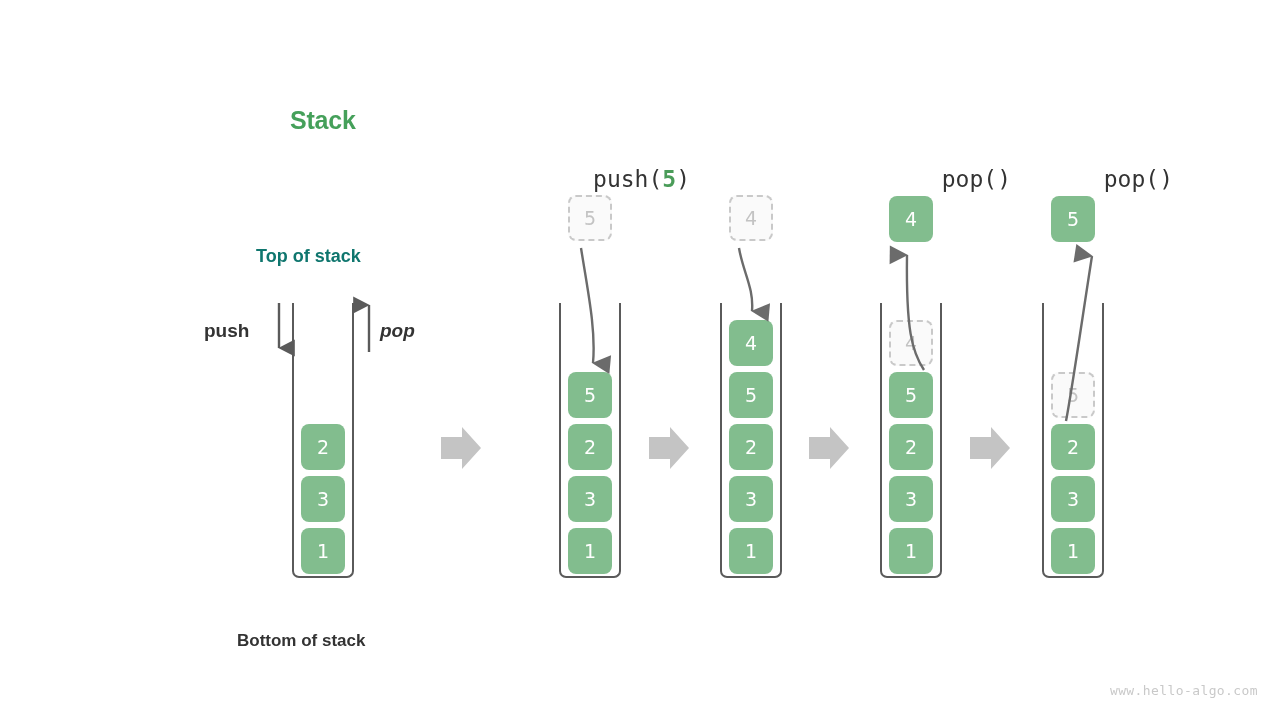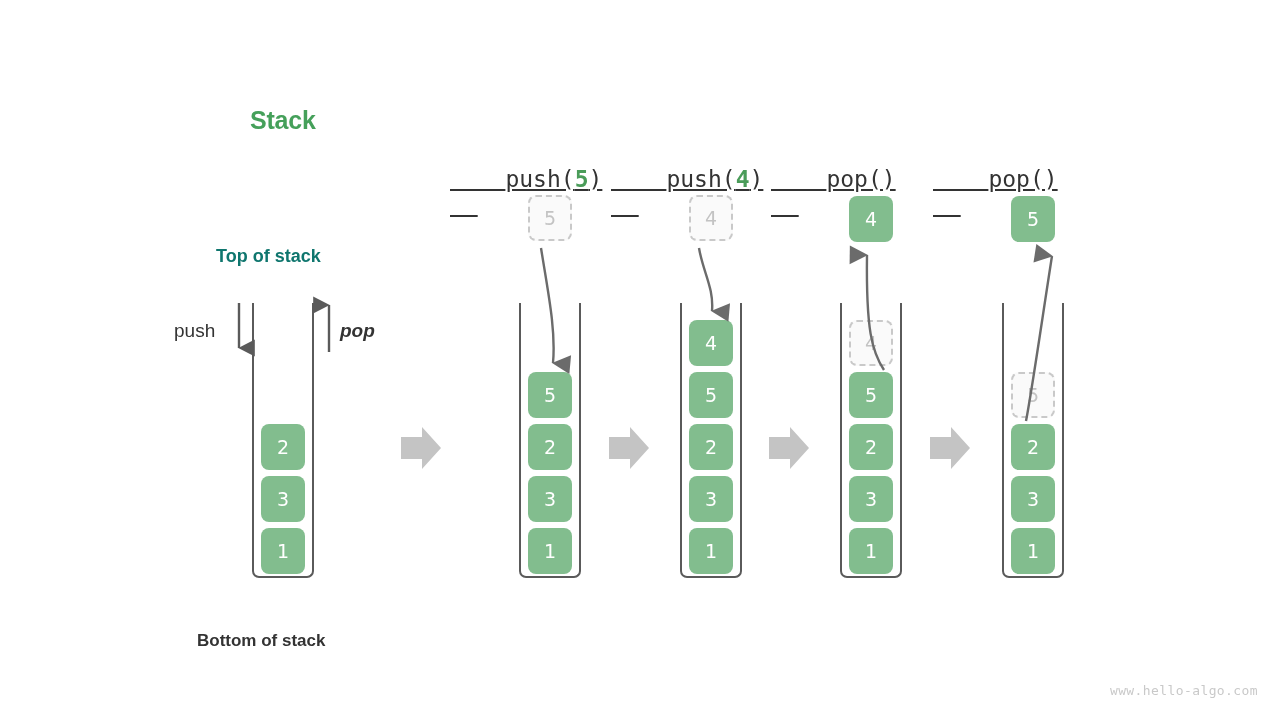--- a/index.html
+++ b/index.html
@@ -11,20 +11,21 @@
     width: 1280px;
     height: 720px;
     position: relative;
     overflow: hidden;
     font-family: "Liberation Sans", sans-serif;
     -webkit-font-smoothing: antialiased;
   }
   .canvas {
     position: absolute;
     inset: 0;
+    margin-left: 40px;
   }
   
   .stack-title {
     position: absolute;
     left: 250px;
     top: 106px;
     font-size: 25px;
     font-weight: bold;
     color: #45a05a;
     letter-spacing: -0.2px;
@@ -40,24 +41,24 @@
   .bottom-label {
     position: absolute;
     left: 197px;
     top: 631px;
     font-size: 17px;
     font-weight: bold;
     color: #333333;
   }
   .push-label {
     position: absolute;
-    left: 174px;
+    left: 164px;
     top: 320px;
     font-size: 19px;
-    font-weight: normal;
+    font-weight: bold;
     color: #333333;
   }
   .pop-label {
     position: absolute;
     left: 340px;
     top: 320px;
     font-size: 19px;
     font-weight: bold;
     color: #333333;
     font-style: italic;
@@ -69,26 +70,25 @@
     font-family: "DejaVu Sans Mono", "Liberation Mono", monospace;
     font-size: 13px;
     color: #c9c9c9;
     letter-spacing: 0.4px;
   }
   
   .col-header {
     position: absolute;
     top: 140px;
     width: 200px;
-    text-align: left;
+    text-align: right;
     font-family: "DejaVu Sans Mono", "Liberation Mono", monospace;
     font-size: 23px;
     color: #333333;
     white-space: pre;
-    text-decoration: underline;
   }
   .col-header .arg {
     color: #4a9c59;
     font-weight: bold;
   }
   
   .stack-col {
     position: absolute;
     top: 0;
     width: 200px;
@@ -156,23 +156,20 @@
 
   <div class="stack-title">Stack</div>
   <div class="top-label">Top of stack</div>
   <div class="bottom-label">Bottom of stack</div>
   <div class="push-label">push</div>
   <div class="pop-label">pop</div>
   <div class="watermark">www.hello-algo.com</div>
 
   <div class="col-header" id="hdr-1" style="left:450px;">
     <span>push(</span><span class="arg">5</span><span>)</span>
-  </div>
-  <div class="col-header" id="hdr-2" style="left:611px;">
-    <span>push(</span><span class="arg">4</span><span>)</span>
   </div>
   <div class="col-header" id="hdr-3" style="left:771px;">
     <span>pop()</span><span class="arg"></span><span></span>
   </div>
   <div class="col-header" id="hdr-4" style="left:933px;">
     <span>pop()</span><span class="arg"></span><span></span>
   </div>
 
   <div class="stack-col" style="left:183px;">
     <div class="container-frame" style="top:303px; height:275px;"></div>

